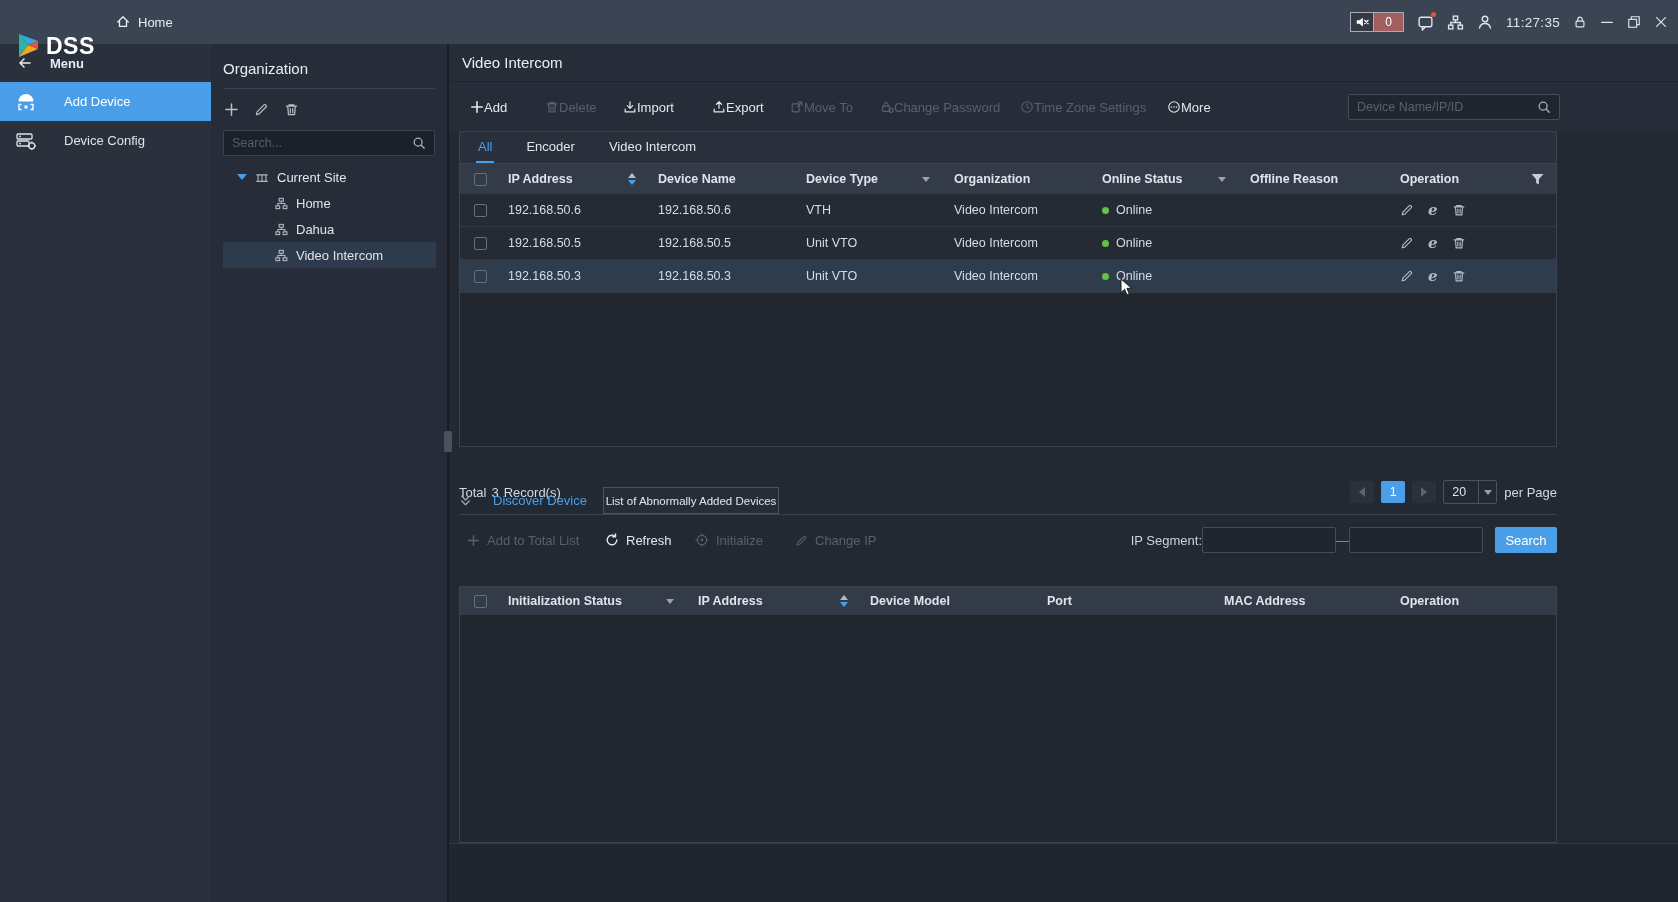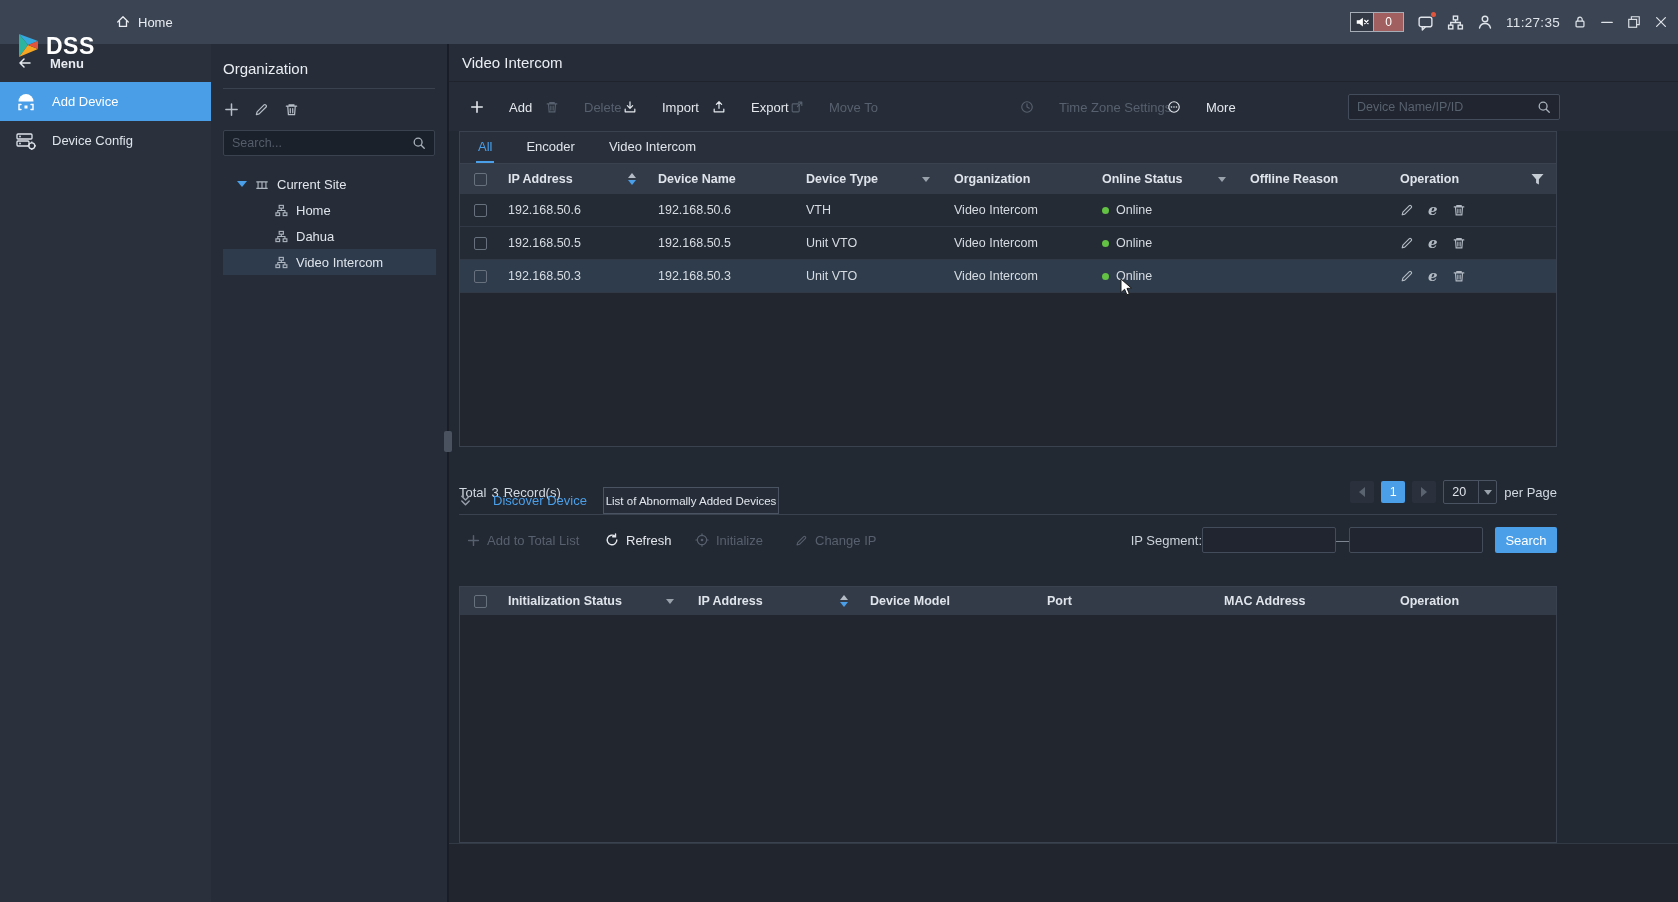--- a/index.html
+++ b/index.html
@@ -22,48 +22,48 @@
   .mute-ctl { display:flex; height:20px; }
   .mute-spk { width:24px; background:#333a46; border:1px solid #a7adb6; display:flex; align-items:center; justify-content:center; color:#fff; }
   .mute-num { width:30px; background:#a25f5f; border:1px solid #a7adb6; border-left:none; display:flex; align-items:center; justify-content:center; color:#fff; font-size:12px; }
   .msg-wrap { position:relative; }
   .msg-dot { position:absolute; right:-2px; top:-2px; width:5px; height:5px; border-radius:50%; background:#e2553d; }
   .clock-text { font-size:13.5px; letter-spacing:.3px; }
 
   
   .sidebar { position:absolute; left:0; top:44px; bottom:0; width:211px; background:#2a313d; }
   .menu-header { height:38px; display:flex; align-items:center; gap:17px; padding:0 17px; font-weight:bold; color:#e7ebf0; }
-  .menu-item { height:39px; display:flex; align-items:center; gap:13px; padding:0 13px; color:#dfe4ea; cursor:default; }
+  .menu-item { height:39px; display:flex; align-items:center; gap:25px; padding:0 13px; color:#dfe4ea; cursor:default; }
   .menu-item.active { background:#4a9ee8; color:#ffffff; }
   .menu-item .mi-icon { width:26px; display:flex; justify-content:center; }
 
   
   .orgpanel { position:absolute; left:211px; top:44px; bottom:0; width:238px; background:#262d38; border-right:2px solid #191e26; }
   .org-title { padding:16px 12px 11px; font-size:15px; color:#e9edf2; }
   .org-divider { margin:0 12px; border-top:1px solid #3a4250; }
   .org-tools { display:flex; gap:15px; padding:13px 13px 10px; color:#b7bec7; }
   .org-tools .tool { cursor:default; }
-  .org-search { margin:3px 12px 15px; height:26px; background:#1b212b; border:1px solid #3a4250; border-radius:2px; display:flex; align-items:center; padding:0 8px; gap:8px; }
+  .org-search { margin:3px 12px 8px; height:26px; background:#1b212b; border:1px solid #3a4250; border-radius:2px; display:flex; align-items:center; padding:0 8px; gap:8px; }
   .org-search input { flex:1; min-width:0; background:transparent; border:none; outline:none; color:#cfd5dc; font-size:12.5px; }
   .org-search input::placeholder { color:#545d6a; }
   .tree-root { display:flex; align-items:center; gap:8px; height:26px; padding-left:26px; color:#e2e6ec; }
   .tri-exp { width:0; height:0; border-left:5px solid transparent; border-right:5px solid transparent; border-top:6px solid #4a9fe8; }
   .tree-child { display:flex; align-items:center; gap:8px; height:26px; margin:0 11px 0 12px; padding-left:52px; color:#dfe4ea; cursor:default; }
   .tree-child.selected { background:#2d3b4d; }
   .node-ico { color:#aeb6c0; }
 
   
   .split-handle { position:absolute; left:444px; top:431px; width:8px; height:21px; background:#4a5260; border-radius:2px; z-index:6; }
 
   
   .main { position:absolute; left:449px; top:44px; right:0; bottom:0; background:#232933; }
   .main-header { position:absolute; top:0; left:0; right:0; height:37px; background:#262d38; display:flex; align-items:center; padding-left:13px; }
   .main-title { font-size:15px; color:#eaeef3; }
   .main-toolbar { position:absolute; top:37px; left:0; right:0; height:50px; background:#262d38; border-top:1px solid #1e232c; }
-  .tb-item { position:absolute; top:0; height:50px; display:flex; align-items:center; gap:25px; color:#e4e8ed; cursor:default; white-space:nowrap; }
+  .tb-item { position:absolute; top:0; height:50px; display:flex; align-items:center; gap:0; color:#e4e8ed; cursor:default; white-space:nowrap; }
   .tb-item.disabled { color:#57606e; }
   .tb-search { position:absolute; right:118px; top:12px; width:212px; height:26px; background:#20252f; border:1px solid #434c5a; border-radius:2px; display:flex; align-items:center; padding:0 8px; gap:6px; }
   .tb-search input { flex:1; min-width:0; background:transparent; border:none; outline:none; color:#cfd5dc; font-size:12.5px; }
   .tb-search input::placeholder { color:#58626f; }
 
   
   .table-wrap { position:absolute; left:10px; top:87px; width:1098px; height:316px; border:1px solid #3a4250; background:#22272f; }
   .tabs-row { height:32px; background:#2a303b; border-bottom:1px solid #3a4250; display:flex; align-items:stretch; padding-left:16px; gap:30px; }
   .seg-tab { display:flex; align-items:center; color:#dfe4ea; border-bottom:2px solid transparent; padding:0 2px; cursor:default; }
   .seg-tab.active { color:#4a9fe8; border-bottom-color:#4a9fe8; }
@@ -326,20 +326,28 @@
         </svg>
       <span>Export</span>
     </div>
     <div class="tb-item disabled" style="left:341px">
       <svg width="14" height="14" viewBox="0 0 16 16" fill="none" stroke="currentColor" stroke-width="1.3" stroke-linecap="round" stroke-linejoin="round">
           <rect x="2.5" y="4.5" width="8" height="9" rx="1"></rect>
           <path d="M8.5 7.5L13.5 2.5M9.8 2.5h3.7v3.7"></path>
         </svg>
       <span>Move To</span>
     </div>
+    <div class="tb-item disabled" style="left:431px">
+      <svg width="14" height="14" viewBox="0 0 16 16" fill="none" stroke="currentColor" stroke-width="1.3">
+          <rect x="3" y="7" width="8" height="6" rx="1"></rect>
+          <path d="M4.8 7V5.2a2.2 2.2 0 0 1 4.4 0V7"></path>
+          <circle cx="12.7" cy="11.8" r="2.3"></circle>
+        </svg>
+      <span>Change Password</span>
+    </div>
     <div class="tb-item disabled" style="left:571px">
       <svg width="14" height="14" viewBox="0 0 16 16" fill="none" stroke="currentColor" stroke-width="1.3" stroke-linecap="round">
           <circle cx="8" cy="8" r="6"></circle>
           <path d="M8 4.5V8l2.5 1.5"></path>
         </svg>
       <span>Time Zone Settings</span>
     </div>
     <div class="tb-item" style="left:718px">
       <svg width="14" height="14" viewBox="0 0 16 16" fill="none" stroke="currentColor" stroke-width="1.3">
           <circle cx="8" cy="8" r="6"></circle>

